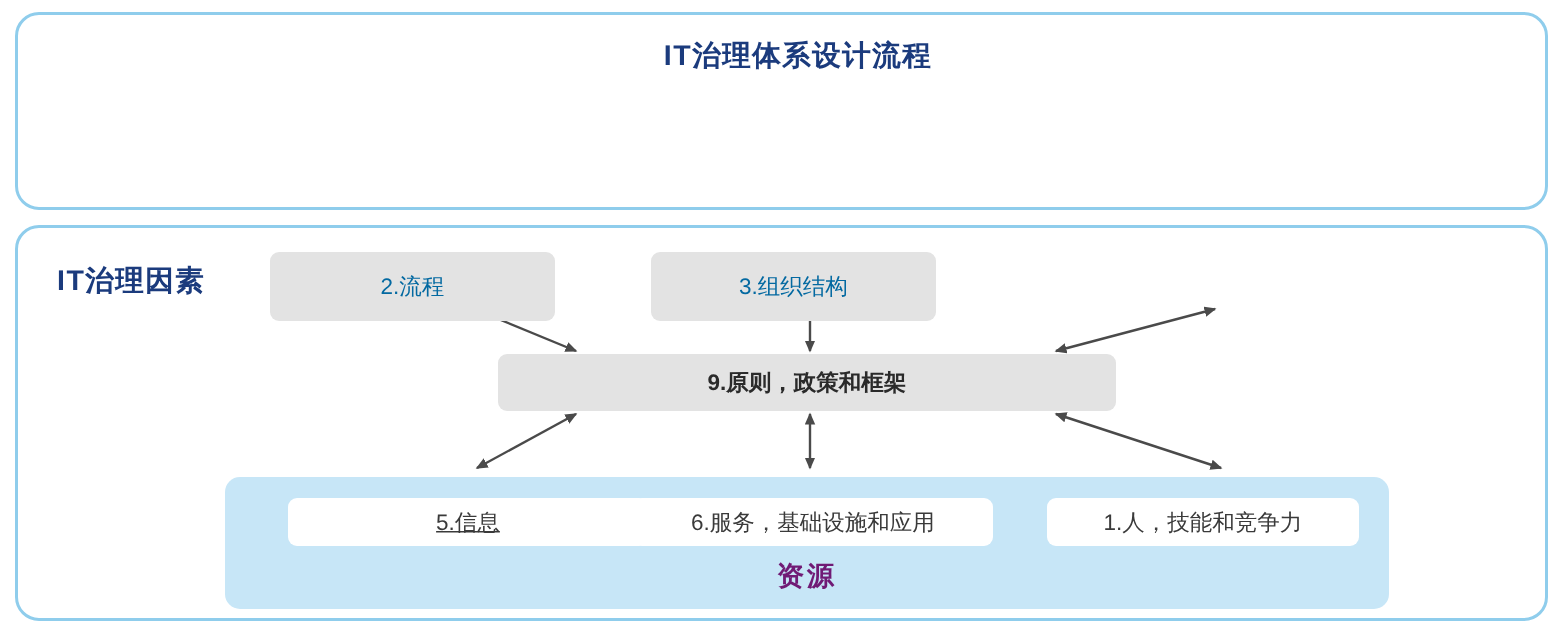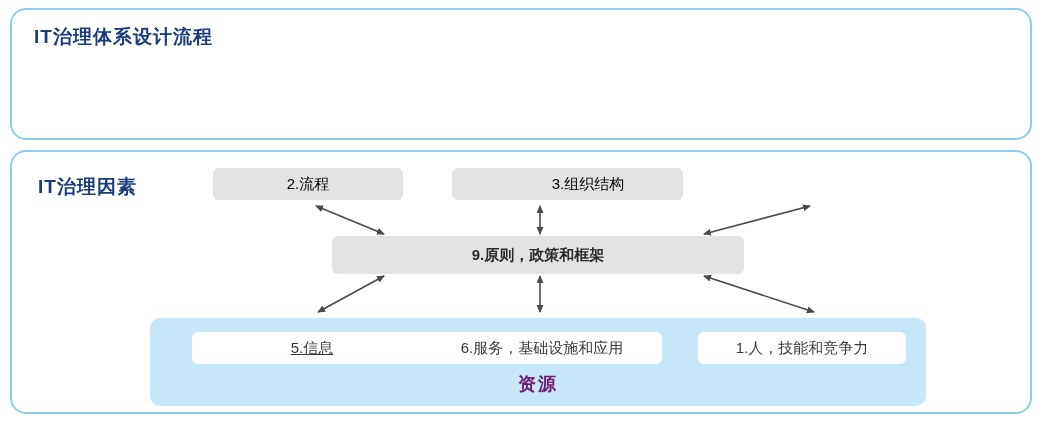--- a/index.html
+++ b/index.html
@@ -4,50 +4,50 @@
 <style>
   html,body{margin:0;padding:0;background:#ffffff;}
   body{font-family:"Liberation Sans","DejaVu Sans",sans-serif;}
   .canvas{position:relative;width:1042px;height:426px;background:#ffffff;overflow:hidden;}
 
   .panel{position:absolute;background:#ffffff;border:2px solid #8fcdec;border-radius:16px;box-sizing:border-box;}
   .top-panel{left:10px;top:8px;width:1022px;height:132px;}
   .bottom-panel{left:10px;top:150px;width:1022px;height:264px;}
 
   .panel-title{margin:0;font-size:19px;font-weight:bold;color:#1b3b7d;letter-spacing:1px;}
-  .top-panel .panel-title{padding:14px 0 0 22px;}
+  .top-panel .panel-title{padding:14px 0 0 22px;text-align:center;}
   .bottom-panel .panel-title{position:absolute;left:26px;top:22px;}
 
   .flow-row{display:flex;align-items:center;padding:12px 24px 0 24px;}
   .step-box{flex:1 1 0;background:#e3e3e3;border-radius:6px;height:56px;
     display:flex;flex-direction:column;justify-content:center;align-items:center;
     font-size:15px;color:#3a3a3a;line-height:1.5;text-align:center;}
   .block-arrow{flex:0 0 42px;height:28px;margin:0 9px;background:#c9c9c9;
     clip-path:polygon(0 28%,50% 28%,50% 0,100% 50%,50% 100%,50% 72%,0 72%);}
 
-  .factor-box{position:absolute;background:#e3e3e3;border-radius:6px;height:32px;
-    display:flex;align-items:center;justify-content:center;font-size:15px;color:#000000;margin-left:33px;}
+  .factor-box{position:absolute;background:#e3e3e3;border-radius:6px;height:46px;
+    display:flex;align-items:center;justify-content:center;font-size:15px;color:#0369a1;}
   .center-box{position:absolute;left:320px;top:84px;width:412px;height:38px;background:#e3e3e3;
     border-radius:6px;display:flex;align-items:center;justify-content:center;
     font-size:15px;font-weight:bold;color:#2a2a2a;}
 
   .connector-layer{position:absolute;left:0;top:0;pointer-events:none;}
 
   .resource-container{position:absolute;left:138px;top:166px;width:776px;height:88px;
     background:#c7e6f7;border-radius:10px;}
   .white-box{position:absolute;top:14px;background:#ffffff;border-radius:6px;height:32px;
     display:flex;align-items:center;justify-content:center;font-size:15px;color:#3a3a3a;}
   .wb-1{left:42px;width:240px;text-decoration:underline;}
   .wb-2{left:272px;width:240px;}
   .wb-3{left:548px;width:208px;}
   .resource-label{position:absolute;left:0;right:0;top:54px;text-align:center;
     font-size:18px;font-weight:bold;color:#701a75;letter-spacing:2px;}
 
   .fb-1{left:168px;top:16px;width:190px;}
-  .fb-2{left:407px;top:16px;width:190px;padding-left:41px;}
+  .fb-2{left:422px;top:16px;width:190px;}
   .fb-3{left:638px;top:16px;width:245px;}
 </style>
 </head>
 <body>
 
 <div class="canvas">
 
   <section class="panel top-panel">
     <h2 class="panel-title">IT治理体系设计流程</h2>
   </section>

